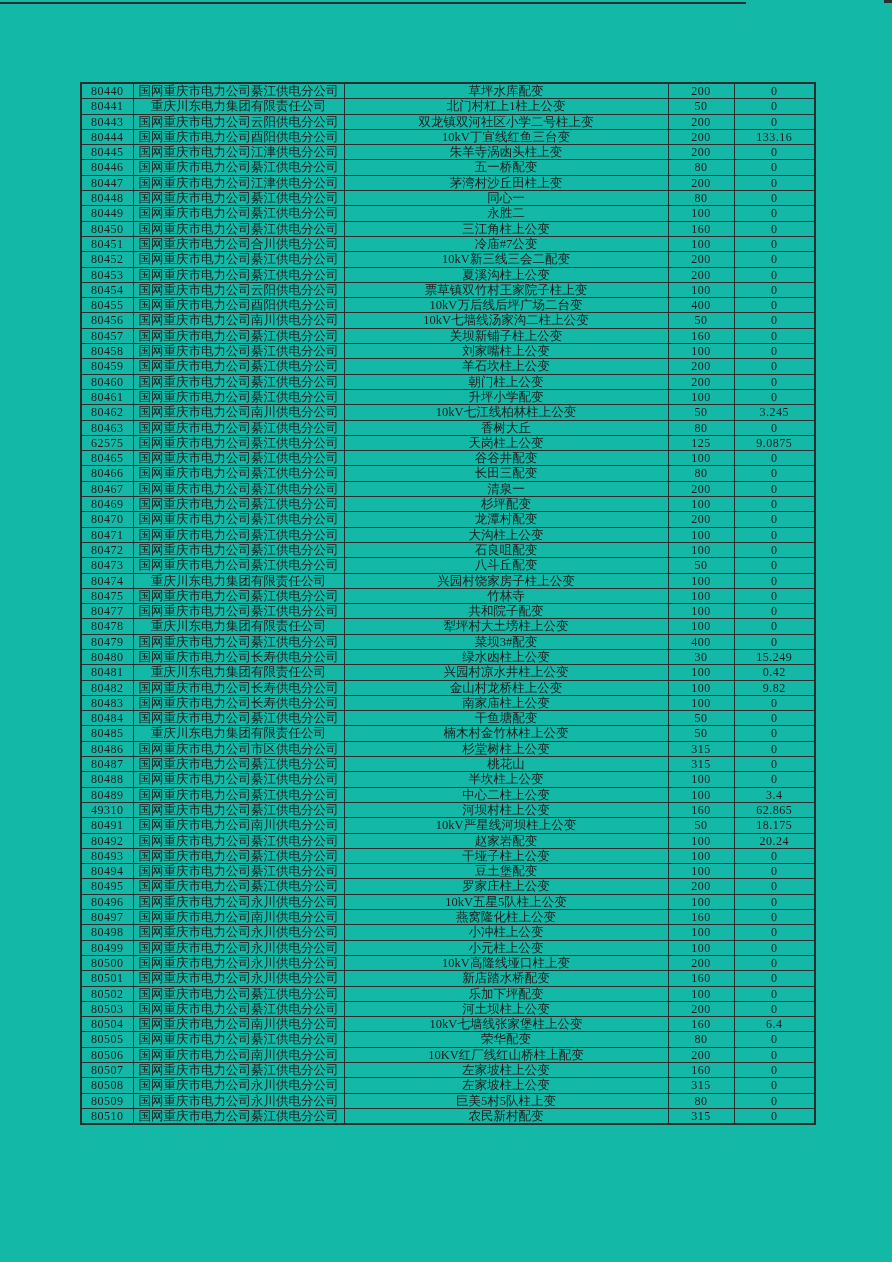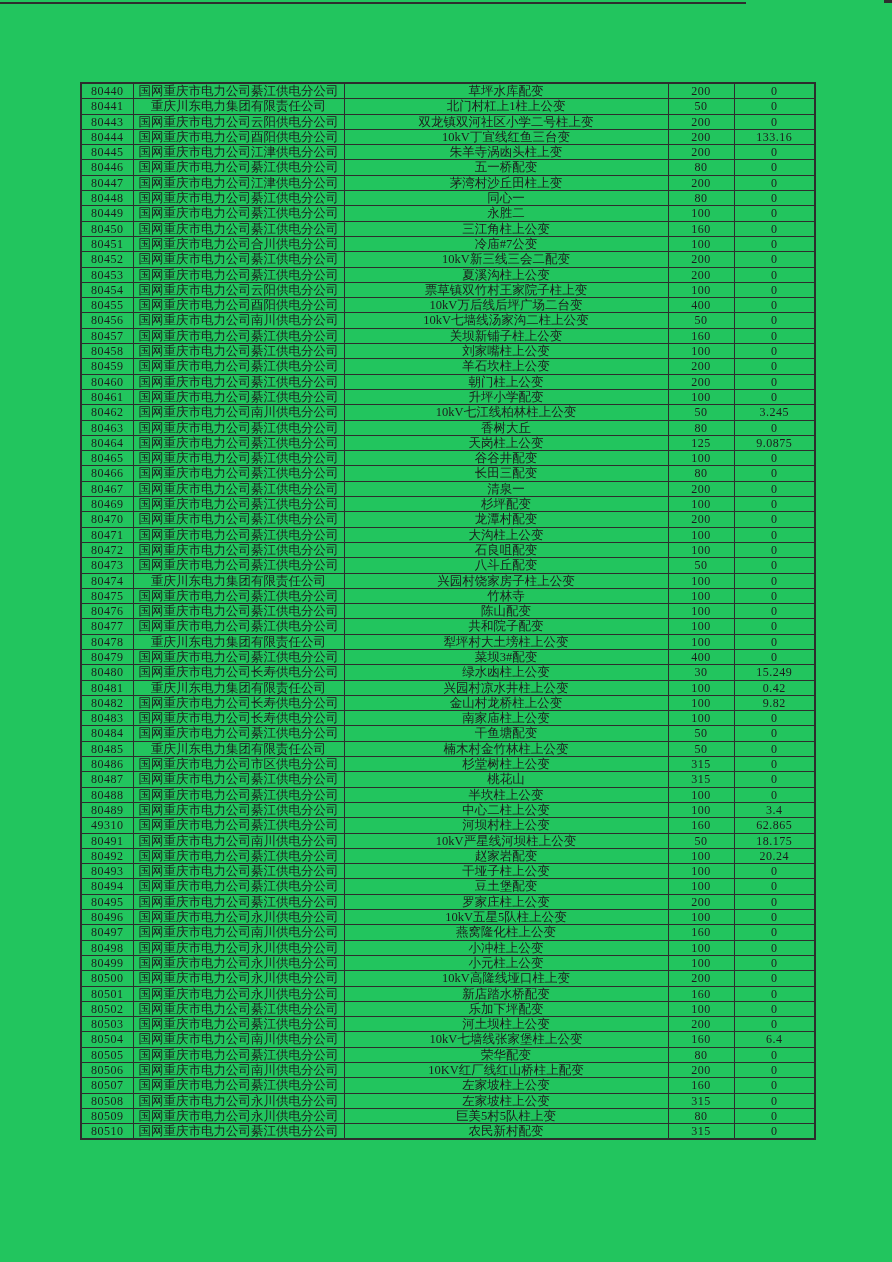--- a/index.html
+++ b/index.html
@@ -4,21 +4,21 @@
 <style>
   html, body {
     margin: 0;
     padding: 0;
     background: #ffffff;
   }
   #page {
     position: relative;
     width: 892px;
     height: 1262px;
-    background: #22c55e;
+    background: #14b8a6;
     overflow: hidden;
     font-family: "Liberation Serif", "DejaVu Serif", serif;
   }
   #top-rule {
     position: absolute;
     left: 0;
     top: 2px;
     width: 746px;
     height: 2px;
     background: #2e2e2e;
@@ -235,21 +235,21 @@
       <td class="c-output">3.245</td>
     </tr>
         <tr>
       <td class="c-id">80463</td>
       <td class="c-company">国网重庆市电力公司綦江供电分公司</td>
       <td class="c-station">香树大丘</td>
       <td class="c-capacity">80</td>
       <td class="c-output">0</td>
     </tr>
         <tr>
-      <td class="c-id">80464</td>
+      <td class="c-id">62575</td>
       <td class="c-company">国网重庆市电力公司綦江供电分公司</td>
       <td class="c-station">天岗柱上公变</td>
       <td class="c-capacity">125</td>
       <td class="c-output">9.0875</td>
     </tr>
         <tr>
       <td class="c-id">80465</td>
       <td class="c-company">国网重庆市电力公司綦江供电分公司</td>
       <td class="c-station">谷谷井配变</td>
       <td class="c-capacity">100</td>
@@ -308,27 +308,20 @@
       <td class="c-id">80474</td>
       <td class="c-company">重庆川东电力集团有限责任公司</td>
       <td class="c-station">兴园村饶家房子柱上公变</td>
       <td class="c-capacity">100</td>
       <td class="c-output">0</td>
     </tr>
         <tr>
       <td class="c-id">80475</td>
       <td class="c-company">国网重庆市电力公司綦江供电分公司</td>
       <td class="c-station">竹林寺</td>
-      <td class="c-capacity">100</td>
-      <td class="c-output">0</td>
-    </tr>
-        <tr>
-      <td class="c-id">80476</td>
-      <td class="c-company">国网重庆市电力公司綦江供电分公司</td>
-      <td class="c-station">陈山配变</td>
       <td class="c-capacity">100</td>
       <td class="c-output">0</td>
     </tr>
         <tr>
       <td class="c-id">80477</td>
       <td class="c-company">国网重庆市电力公司綦江供电分公司</td>
       <td class="c-station">共和院子配变</td>
       <td class="c-capacity">100</td>
       <td class="c-output">0</td>
     </tr>

